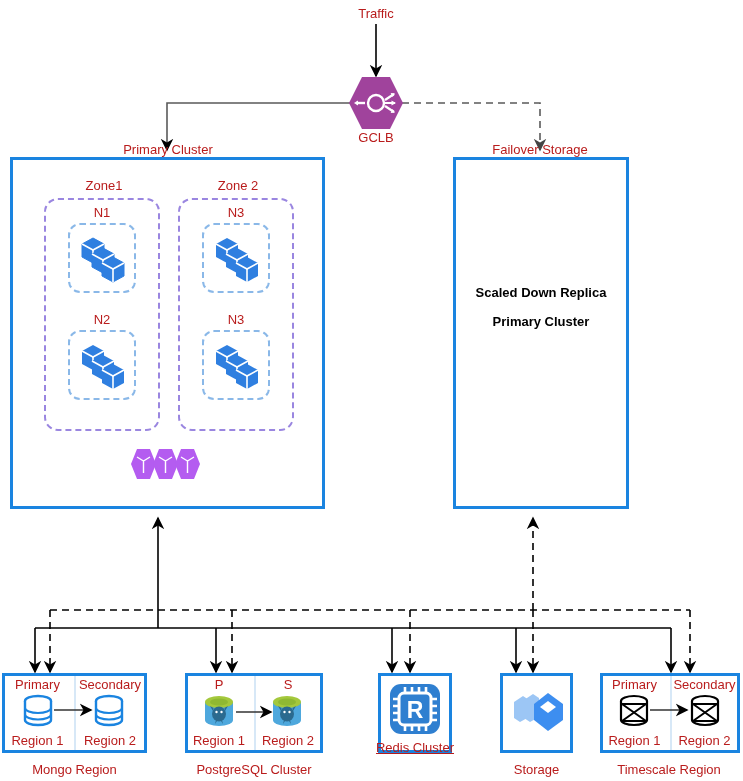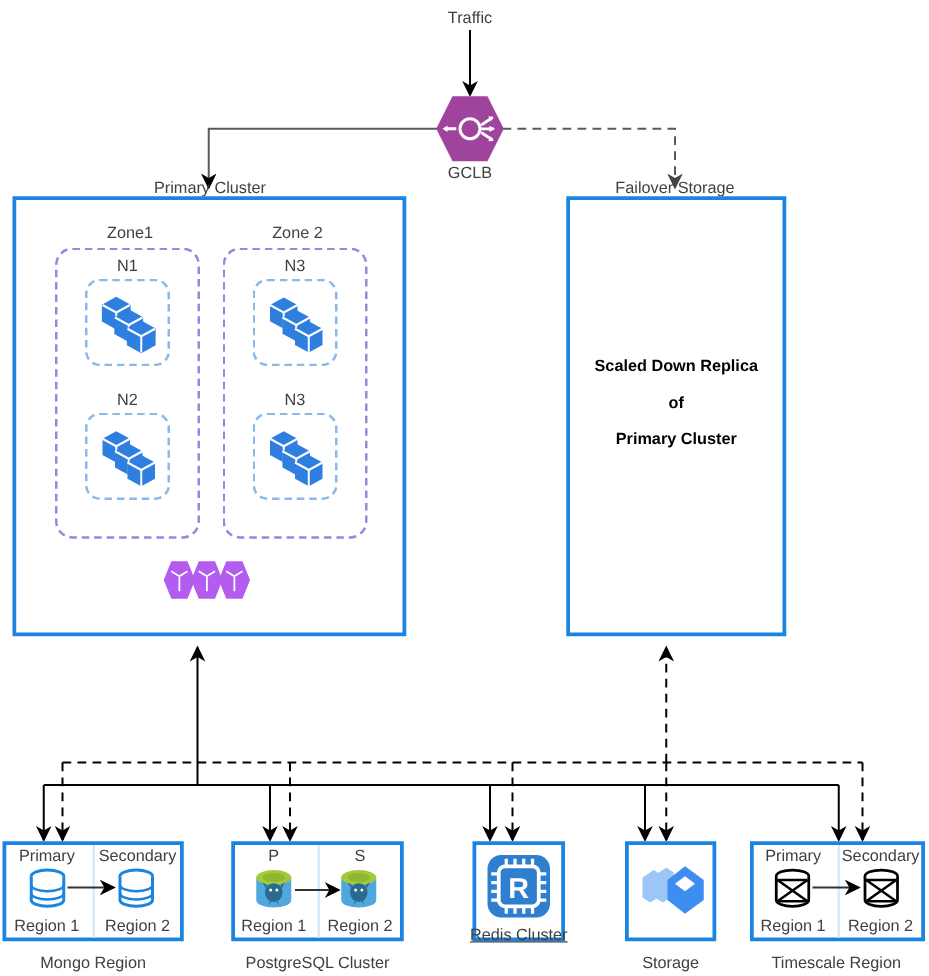--- a/index.html
+++ b/index.html
@@ -1,19 +1,19 @@
 <!DOCTYPE html>
 <html><head>
 <meta charset="utf-8">
 <style>
   html,body{margin:0;padding:0;background:#ffffff;}
   body{width:743px;height:781px;position:relative;overflow:hidden;
        font-family:"Liberation Sans","DejaVu Sans",sans-serif;color:#000;}
   .abs{position:absolute;}
-  .lbl{font-size:13px;line-height:15px;color:#404040;text-align:center;white-space:nowrap;}
+  .lbl{font-size:13px;line-height:15px;color:#b91c1c;text-align:center;white-space:nowrap;}
   .lbl-b{font-size:13px;font-weight:bold;line-height:17px;text-align:center;margin-top:12px;}
   .cluster-box{border:3px solid #1a84e0;background:#fff;box-sizing:border-box;}
   .zone-box{border:2px dashed #9a86e0;border-radius:14px;box-sizing:border-box;}
   .node-box{border:2px dashed #8ab8e8;border-radius:12px;box-sizing:border-box;}
   .dbbox{border:3px solid #1a84e0;background:#fff;box-sizing:border-box;}
   .divider{position:absolute;top:0;bottom:0;width:2px;background:#d7e8f7;}
   svg{display:block;overflow:visible;}
   .ln{stroke:#5a5a5a;stroke-width:1.6;fill:none;}
   .ln-d{stroke:#5a5a5a;stroke-width:1.6;fill:none;stroke-dasharray:7 5;}
   .ln-bk{stroke:#000;stroke-width:1.6;fill:none;}
@@ -154,21 +154,20 @@
     <path d="M9,10 L15.5,14 L22,10 M15.5,14 L15.5,26"></path>
     <path d="M31,10 L37.5,14 L44,10 M37.5,14 L37.5,26"></path>
     <path d="M53,10 L59.5,14 L66,10 M59.5,14 L59.5,26"></path>
   </g>
 </svg>
 
 <div class="abs lbl" style="left:440px;top:142px;width:200px;">Failover Storage</div>
 <div class="abs cluster-box" style="left:453px;top:157px;width:176px;height:352px;"></div>
 <div class="abs" style="left:453px;top:272px;width:176px;">
   <div class="lbl-b">Scaled Down Replica</div>
-  <div class="lbl-b">of</div>
   <div class="lbl-b">Primary Cluster</div>
 </div>
 
 <div class="abs dbbox" style="left:2px;top:673px;width:145px;height:80px;">
   <div class="divider" style="left:69px;"></div>
 </div>
 <div class="abs lbl" style="left:2px;top:677px;width:71px;">Primary</div>
 <div class="abs lbl" style="left:73px;top:677px;width:74px;">Secondary</div>
 <svg class="abs" style="left:23px;top:695px;width:30px;height:32px;">
   <ellipse cx="15" cy="6" rx="13" ry="5" fill="#fff" stroke="#1a84e0" stroke-width="2.4"></ellipse>

